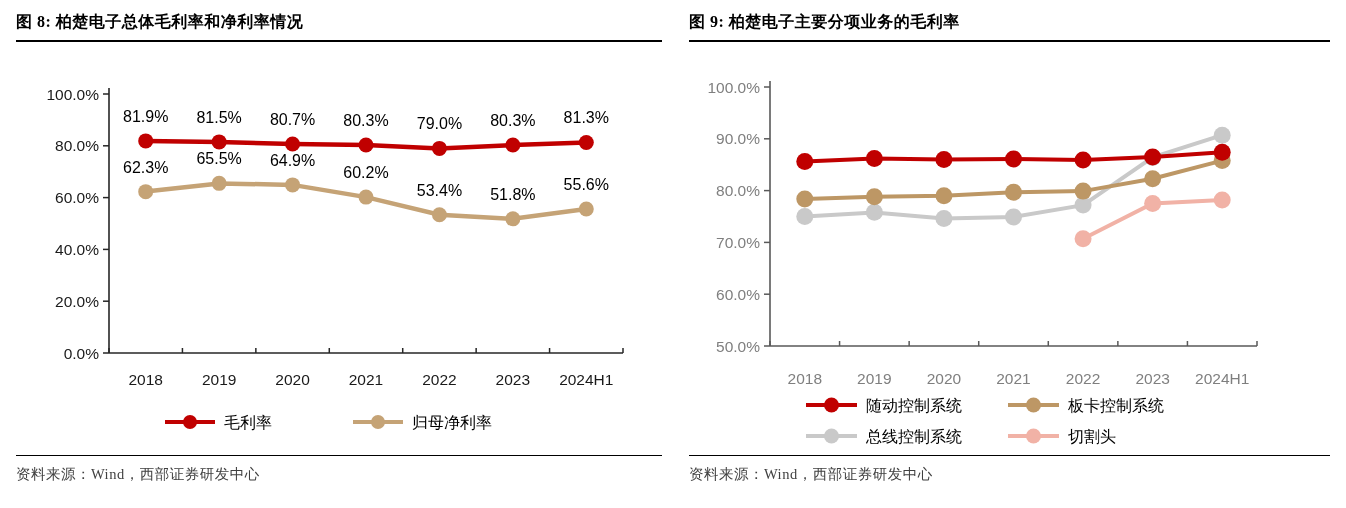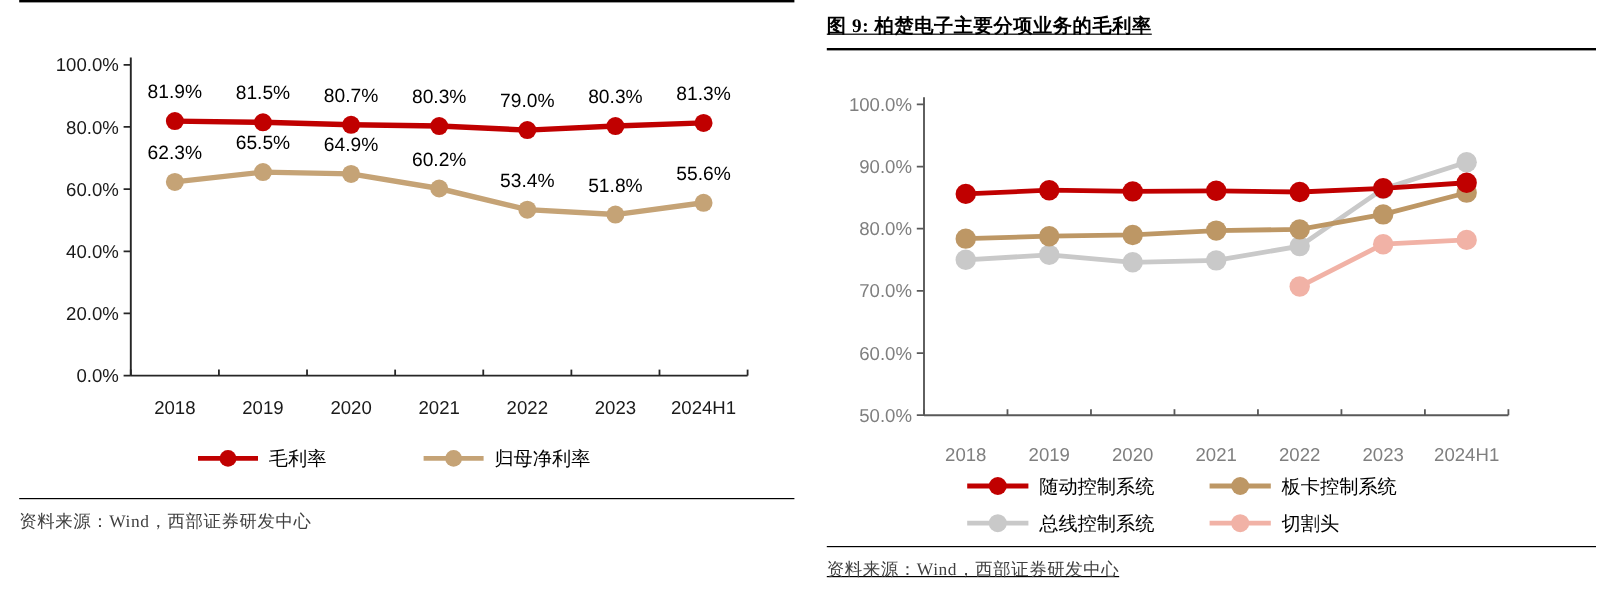--- a/index.html
+++ b/index.html
@@ -15,20 +15,21 @@
   .tick,.xlabel{font:15.5px "Liberation Sans","DejaVu Sans",sans-serif;}
   .dlabel{font:16px "Liberation Sans","DejaVu Sans",sans-serif;fill:#000;}
   .legend-label{font:16px "Liberation Serif","DejaVu Serif",serif;fill:#000;}
 </style>
 </head>
 <body>
 
 <div id="stage">
 
   <div class="panel" style="left:16px;width:646px;">
+    <div class="panel-title">图 8: 柏楚电子总体毛利率和净利率情况</div>
     <div class="title-rule"></div>
     <svg id="chart0" width="646" height="412" viewBox="0 0 646 412">
         <line x1="87" y1="310" x2="93" y2="310" stroke="#262626" stroke-width="1.5"></line>
         <text x="83" y="315.5" text-anchor="end" class="tick" fill="#1a1a1a">0.0%</text>
         <line x1="87" y1="258.2" x2="93" y2="258.2" stroke="#262626" stroke-width="1.5"></line>
         <text x="83" y="263.7" text-anchor="end" class="tick" fill="#1a1a1a">20.0%</text>
         <line x1="87" y1="206.39999999999998" x2="93" y2="206.39999999999998" stroke="#262626" stroke-width="1.5"></line>
         <text x="83" y="211.89999999999998" text-anchor="end" class="tick" fill="#1a1a1a">40.0%</text>
         <line x1="87" y1="154.6" x2="93" y2="154.6" stroke="#262626" stroke-width="1.5"></line>
         <text x="83" y="160.1" text-anchor="end" class="tick" fill="#1a1a1a">60.0%</text>
@@ -87,21 +88,21 @@
         <circle cx="174" cy="379" r="7" fill="#C00000"></circle>
         <text x="208" y="384.5" class="legend-label">毛利率</text>
         <line x1="337" y1="379" x2="387" y2="379" stroke="#C5A376" stroke-width="4"></line>
         <circle cx="362" cy="379" r="7" fill="#C5A376"></circle>
         <text x="396" y="384.5" class="legend-label">归母净利率</text>
       </svg>
     <div class="source-rule"></div>
     <div class="source">资料来源：Wind，西部证券研发中心</div>
   </div>
 
-  <div class="panel" style="left:689px;width:641px;text-decoration:underline;">
+  <div class="panel" style="left:689px;width:641px;">
     <div class="panel-title">图 9: 柏楚电子主要分项业务的毛利率</div>
     <div class="title-rule"></div>
     <svg id="chart1" width="641" height="412" viewBox="0 0 641 412">
         <line x1="75" y1="303" x2="81" y2="303" stroke="#595959" stroke-width="1.5"></line>
         <text x="71" y="308.5" text-anchor="end" class="tick" fill="#7F7F7F">50.0%</text>
         <line x1="75" y1="251.2" x2="81" y2="251.2" stroke="#595959" stroke-width="1.5"></line>
         <text x="71" y="256.7" text-anchor="end" class="tick" fill="#7F7F7F">60.0%</text>
         <line x1="75" y1="199.39999999999998" x2="81" y2="199.39999999999998" stroke="#595959" stroke-width="1.5"></line>
         <text x="71" y="204.89999999999998" text-anchor="end" class="tick" fill="#7F7F7F">70.0%</text>
         <line x1="75" y1="147.6" x2="81" y2="147.6" stroke="#595959" stroke-width="1.5"></line>

